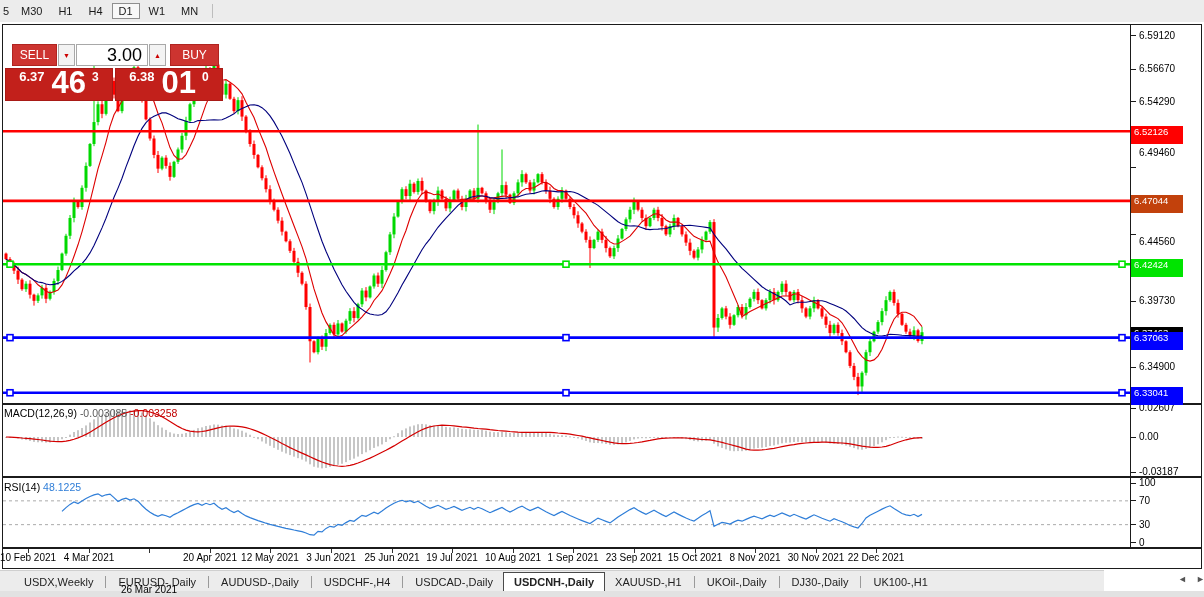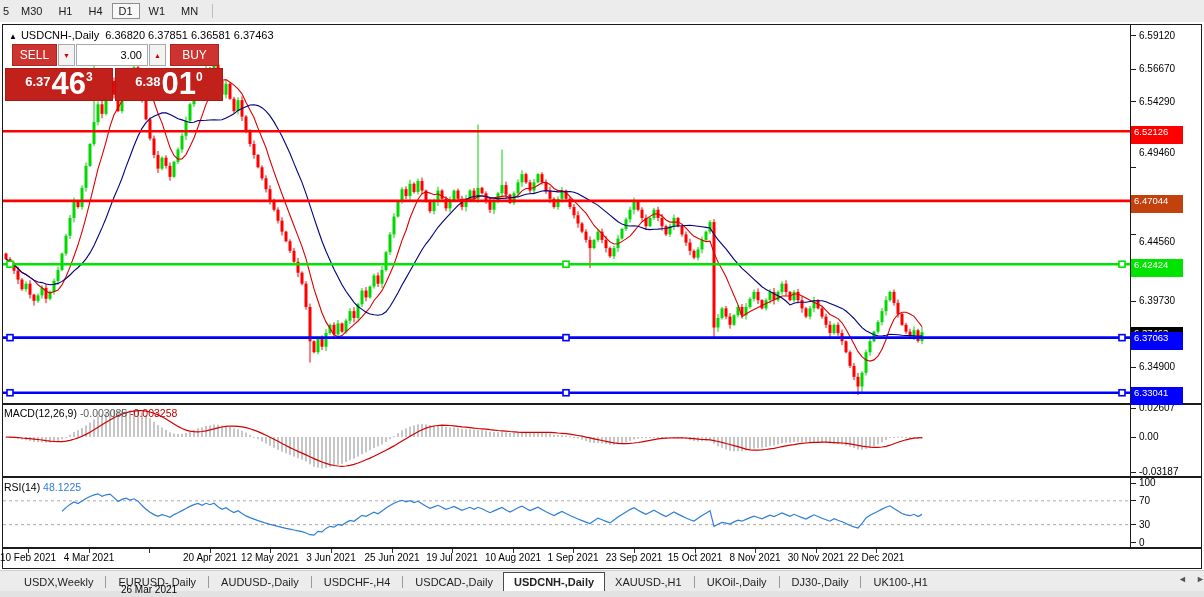--- a/index.html
+++ b/index.html
@@ -21,39 +21,39 @@
   
   #chart-title{position:absolute;left:9px;top:29px;font-size:11px;color:#000;z-index:9;white-space:pre;}
   #chart-title .tri{font-size:8px;margin-right:4px;}
   
   .oct{position:absolute;z-index:10;box-sizing:border-box;}
   .oct-btn{background:#cd3430;color:#fff;font-size:12px;display:flex;align-items:center;
     justify-content:center;cursor:pointer;border:1px solid #b02420;}
   .oct-spin{background:#f3f3f3;border:1px solid #a8a8a8;color:#c00;font-size:7px;
     display:flex;align-items:center;justify-content:center;cursor:pointer;}
   #oct-qty{position:absolute;left:76px;top:44px;width:72px;height:22px;border:1px solid #a8a8a8;
-    box-sizing:border-box;text-align:right;padding:0 5px;font-size:11px;font-family:inherit;z-index:10;}
-  .oct-box{background:#c2201b;color:#fff;display:flex;align-items:center;justify-content:center;
-    padding-bottom:2px;border:1px solid #a81a16;}
+    box-sizing:border-box;text-align:right;padding:0 5px;font-size:18px;font-family:inherit;z-index:10;}
+  .oct-box{background:#c2201b;color:#fff;display:flex;align-items:flex-start;justify-content:center;
+    padding-bottom:2px;border:1px solid #a81a16;gap:6px;}
   .oct-box .small{font-size:13px;font-weight:bold;margin:0 1px 4px 0;}
   .oct-box .big{font-size:31px;font-weight:bold;line-height:28px;}
   .oct-box .sup{font-size:12px;font-weight:bold;align-self:flex-start;margin-top:1px;}
   
   .ind-label{position:absolute;left:4px;font-size:10.5px;color:#000;z-index:8;white-space:pre;}
   .ind-label .v1{color:#5a5a5a;} .ind-label .v2{color:#c00000;} .ind-label .vb{color:#2f7ed8;}
   
   .ax-tick{position:absolute;left:1131px;width:5px;height:1px;background:#1b1b1b;z-index:7;}
   .ax-label{position:absolute;left:1139px;font-size:10px;color:#000;z-index:7;white-space:nowrap;}
   .chip{position:absolute;left:1131px;width:49px;height:18px;color:#fff;font-size:9.5px;
     line-height:11px;padding-left:3px;z-index:8;white-space:nowrap;}
   
   .date-tickmark{position:absolute;width:1px;height:4px;background:#333;z-index:7;}
   .date-label{position:absolute;width:72px;text-align:center;font-size:10px;color:#000;z-index:7;}
   
-  #tabbar{position:absolute;left:0;top:570px;width:1204px;height:21px;background:#ececec;
+  #tabbar{position:absolute;left:0;top:570px;width:1104px;height:21px;background:#ececec;
     border-top:1px solid #cfcfcf;display:flex;align-items:center;font-size:11px;color:#222;}
   #tabbar-under{position:absolute;left:0;top:591px;width:1204px;height:6px;background:#e2e2e2;}
   .tab{padding:2px 10px;white-space:nowrap;cursor:pointer;}
   .tab.active{background:#fff;border:1px solid #4a4a4a;border-bottom:none;font-weight:bold;
     padding:3px 10px 4px 10px;}
   .tab-div{width:1px;height:12px;background:#9a9a9a;margin:0 2px;}
   .tab-scroll{position:absolute;top:3px;font-size:9px;color:#555;cursor:pointer;}
 </style>
 </head>
 <body>
@@ -792,21 +792,20 @@
         <rect x="1119" y="334.6480369999995" width="6" height="6" fill="#fff" stroke="#0000ff" stroke-width="1.6"></rect>
       </g>
       <g>
         <line x1="3" y1="392.74541500000026" x2="1130" y2="392.74541500000026" stroke="#0000ff" stroke-width="2.6"></line>
         <rect x="7" y="389.74541500000026" width="6" height="6" fill="#fff" stroke="#0000ff" stroke-width="1.6"></rect>
         <rect x="563" y="389.74541500000026" width="6" height="6" fill="#fff" stroke="#0000ff" stroke-width="1.6"></rect>
         <rect x="1119" y="389.74541500000026" width="6" height="6" fill="#fff" stroke="#0000ff" stroke-width="1.6"></rect>
       </g>
     </svg>
 
-  <div id="chart-title"><span class="tri">▲</span><span>USDCNH-,Daily</span>  <span>6.36820</span> <span>6.37851</span> <span>6.36581</span> <span>6.37463</span></div>
 
   <div class="oct oct-btn" style="left:12px;top:44px;width:45px;height:22px;">SELL</div>
   <div class="oct oct-spin" style="left:58px;top:44px;width:17px;height:22px;">
       <span>▼</span>
     </div>
   <input id="oct-qty" value="3.00" style="">
   <div class="oct oct-spin" style="left:149px;top:44px;width:17px;height:22px;">
       <span>▲</span>
     </div>
   <div class="oct oct-btn" style="left:170px;top:44px;width:49px;height:22px;">BUY</div>

